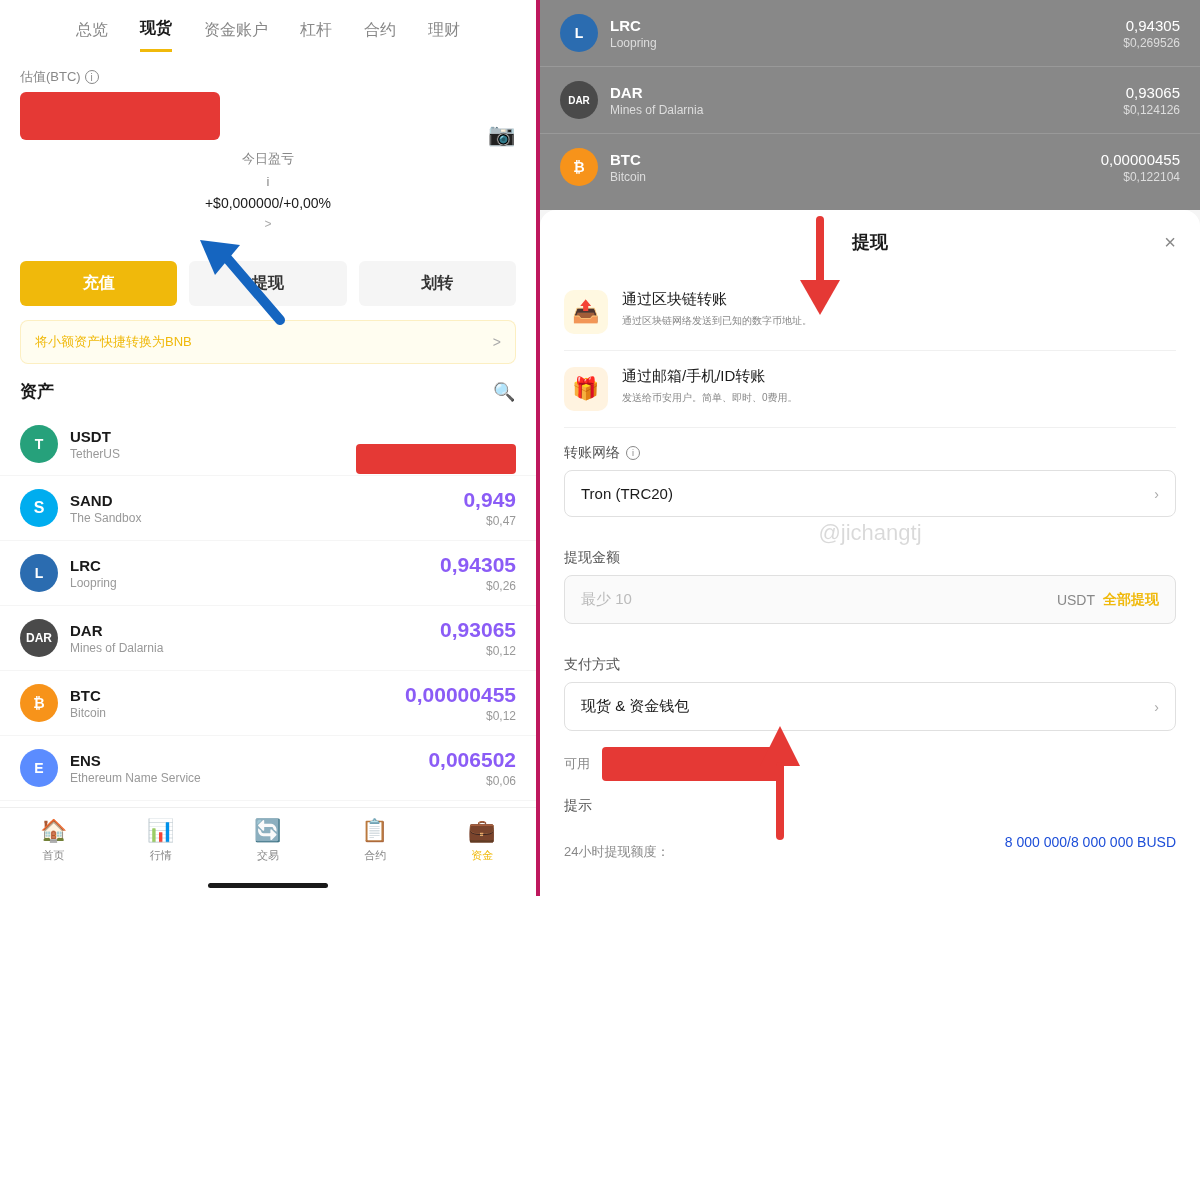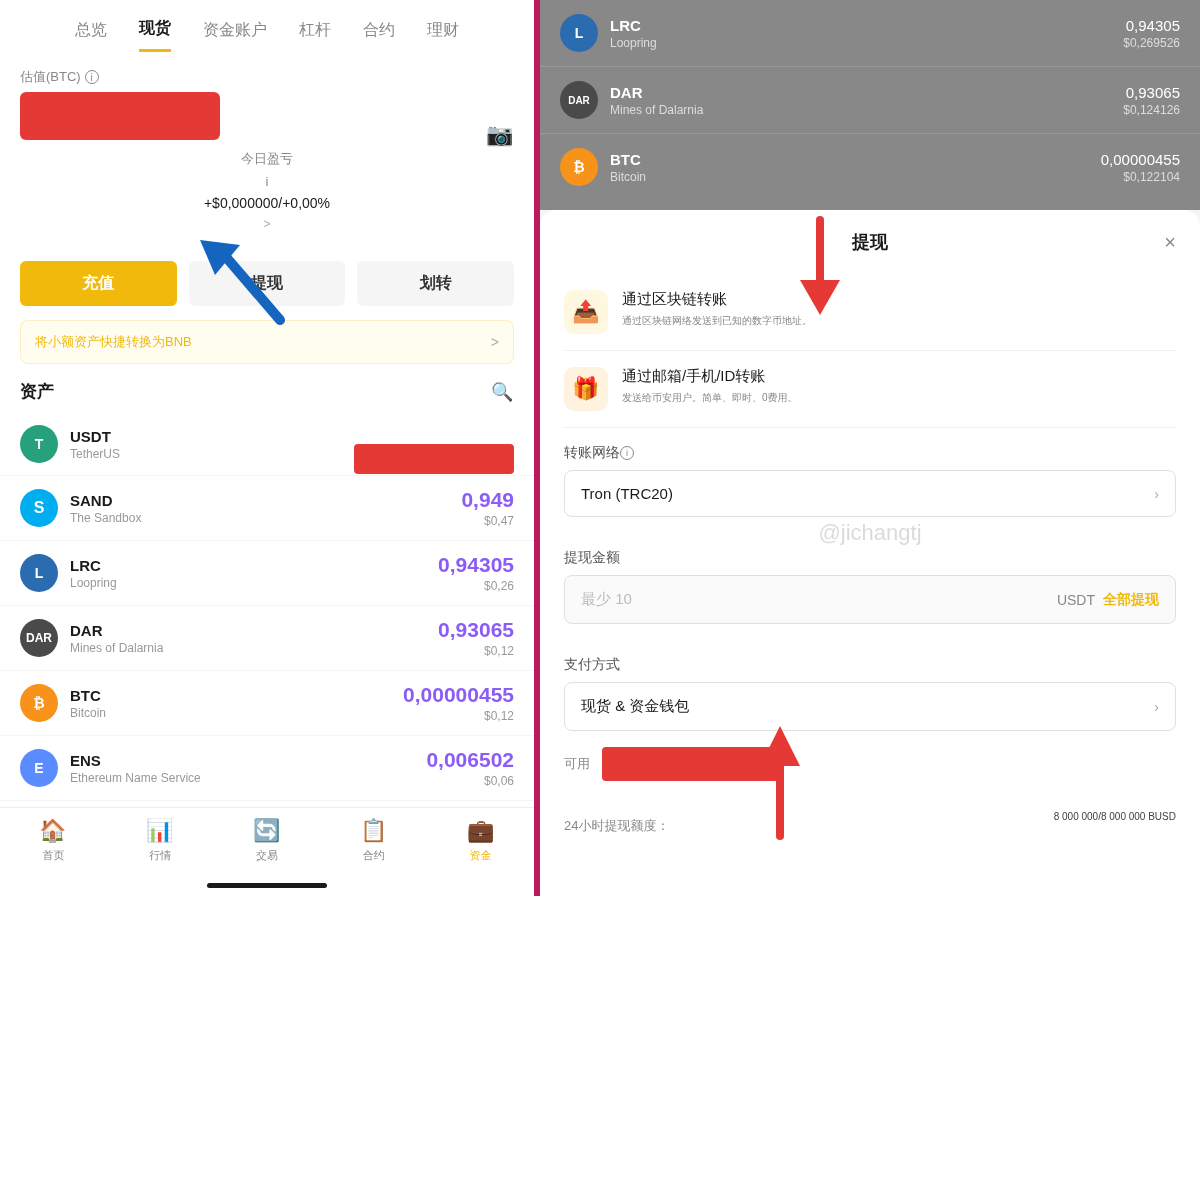--- a/index.html
+++ b/index.html
@@ -12,21 +12,21 @@
       display: flex;
     }
 
     
     .left-panel {
       width: 540px;
       height: 896px;
       background: #fff;
       display: flex;
       flex-direction: column;
-      border-right: 6px solid #be185d;
+      border-right: 4px solid #be185d;
       overflow: hidden;
       position: relative;
     }
 
     
     .top-nav {
       display: flex;
       align-items: center;
       justify-content: center;
       gap: 32px;
@@ -410,21 +410,21 @@
       line-height: 1.5;
     }
 
     
     .section-label {
       font-size: 14px;
       color: #555;
       margin: 16px 0 8px;
       display: flex;
       align-items: center;
-      gap: 0;
+      gap: 6px;
     }
     .section-label .info-dot {
       width: 14px;
       height: 14px;
       border-radius: 50%;
       border: 1px solid #888;
       display: inline-flex;
       align-items: center;
       justify-content: center;
       font-size: 9px;
@@ -531,22 +531,22 @@
       display: flex;
       align-items: center;
       justify-content: space-between;
       font-size: 13px;
     }
     .tips-left {
       color: #888;
       margin-top: 20px;
     }
     .tips-right {
-      color: #404040;
-      font-size: 10px;
+      color: #1d4ed8;
+      font-size: 14px;
       text-align: right;
     }
 
     
     .watermark {
       position: absolute;
       top: 520px;
       left: 50%;
       transform: translateX(-50%);
       font-size: 22px;
@@ -826,19 +826,20 @@
       <span class="payment-text">现货 &amp; 资金钱包</span>
       <span class="payment-arrow">›</span>
     </div>
 
     <div class="available-row">
       <span class="available-label">可用</span>
       <div class="available-value-redacted"></div>
     </div>
 
     <div class="tips-section">
+      <div class="tips-label">提示</div>
       <div class="tips-row">
         <span class="tips-left">24小时提现额度：</span>
         <span class="tips-right">8 000 000/8 000 000 BUSD</span>
       </div>
     </div>
   </div>
 </div>
 
 </body></html>

